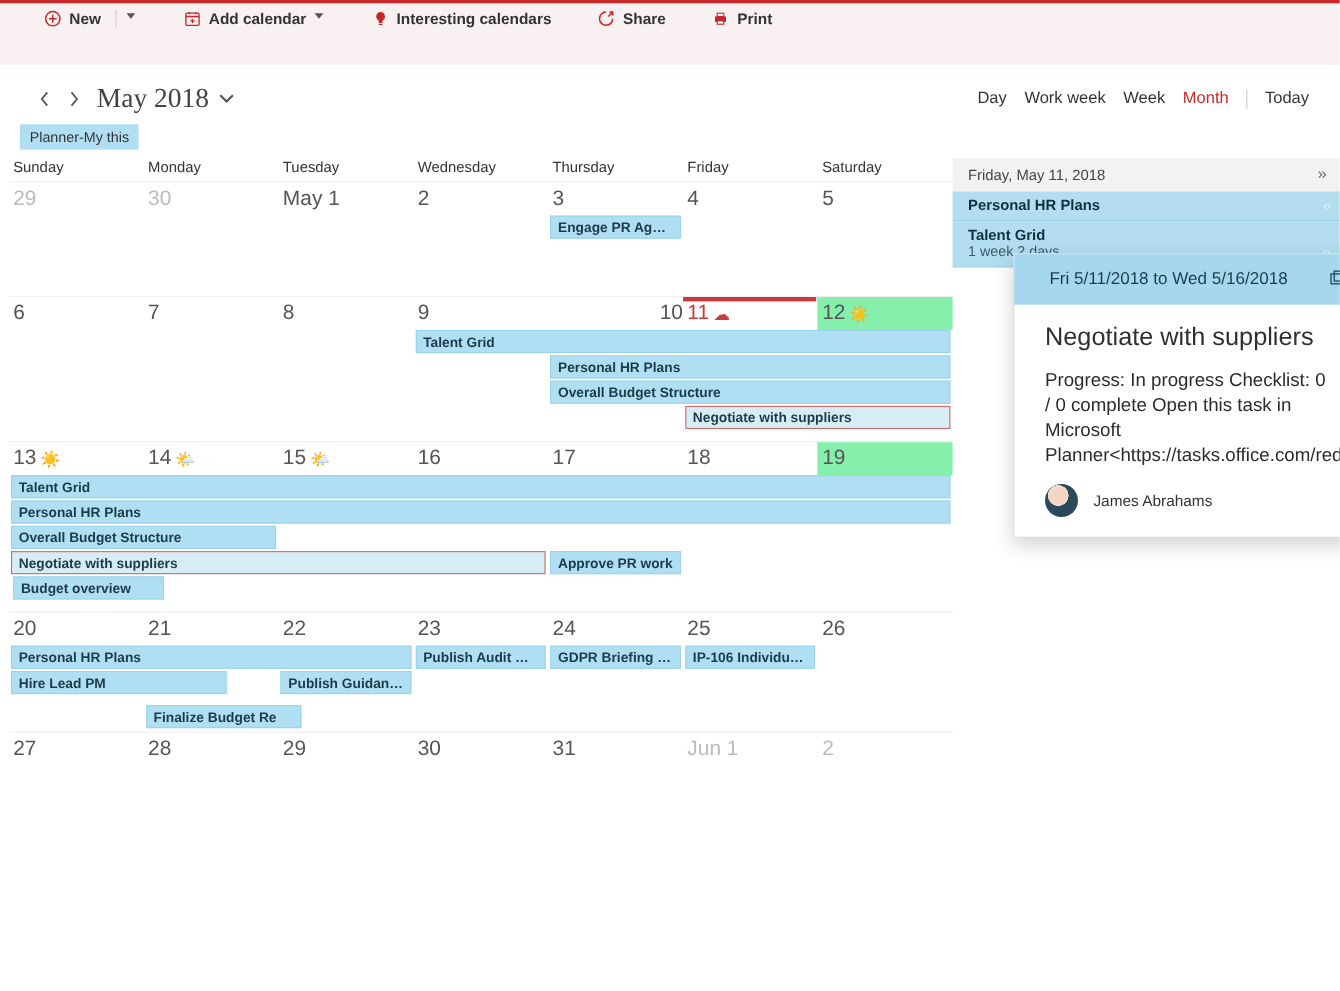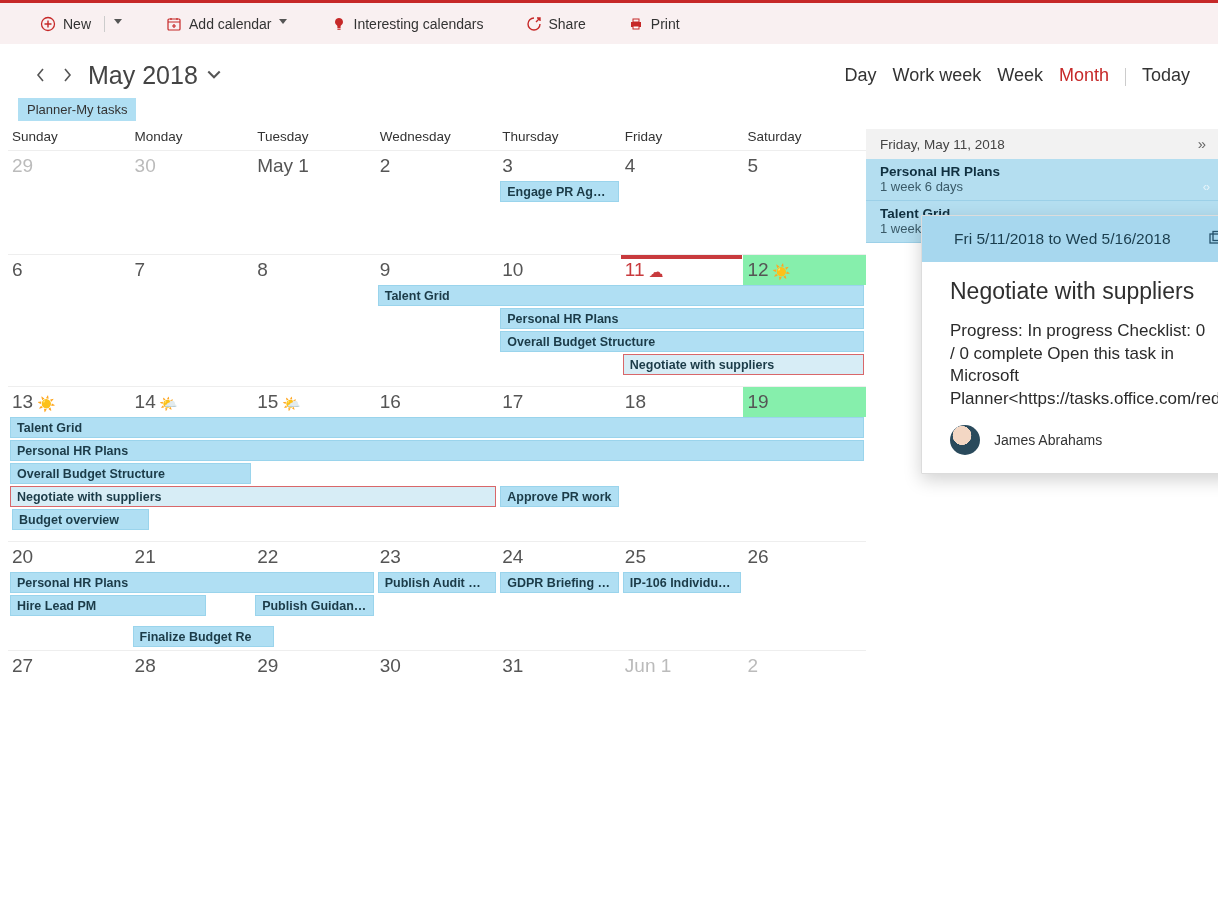--- a/index.html
+++ b/index.html
@@ -5,44 +5,44 @@
   :root { --accent: #c62828; --blue-event: #b0dff3; --blue-event-bd: #9ad4ec;
           --sel-bd: #d8676a; --sel-bg: #d7edf6; --side-header: #f2f2f2;
           --panel-blue: #a7d7ee; --panel-blue2: #b4def0; --pale-grey: #f9f0f1;
           --text: #333; --muted: #777; --today-red: #c83a3d; }
   * { box-sizing: border-box; }
   html, body { margin:0; padding:0; font-family: "Segoe UI", Arial, sans-serif;
                font-size:13px; color:var(--text); background:#fff; }
   body { width:1218px; height:901px; overflow:hidden; }
 
   
-  .toolbar { height:44px; border-top:3px solid var(--accent);
-             background:var(--pale-grey); display:flex; align-items:center;
-             padding:0 10px 0 30px; }
+  .toolbar { height:59px; border-top:3px solid var(--accent);
+             background:var(--pale-grey); display:flex; align-items:flex-start;
+             padding:0 10px 0 30px;font-weight:bold; }
   .tb-item { display:flex; align-items:center; gap:7px; padding:6px 10px;
              font-size:14px; cursor:pointer; margin-right:22px; }
   .tb-icon { width:16px; height:16px; display:inline-flex;
              align-items:center; justify-content:center; }
   .tb-icon svg { display:block; }
   .caret { width:10px; height:10px; }
   .caret::after { content:""; display:block; width:0; height:0;
                   border-left:4px solid transparent;
                   border-right:4px solid transparent;
                   border-top:5px solid #555; }
   .vdiv { width:1px; height:16px; background:#ccc; margin:0 2px 0 -14px; }
 
   
   .page-head { display:flex; align-items:center; padding:16px 28px 4px 28px; }
   .nav-arrow { width:26px; height:30px; display:flex; align-items:center;
                justify-content:center; font-size:18px; color:#555;
                cursor:pointer; }
   .month-title { font-size:25px; color:#444; margin-left:8px;
-                 display:flex; align-items:center; gap:8px; cursor:pointer; }
-  .views { margin-left:auto; display:flex; align-items:flex-end; gap:16px;
-           font-size:18px; }
+                 display:flex; align-items:center; gap:8px; cursor:pointer;font-family:Liberation Serif, serif; }
+  .views { margin-left:auto; display:flex; align-items:flex-start; gap:16px;
+           font-size:15px; }
   .views span { cursor:pointer; }
   .views .sel { color:var(--accent); }
   .views .vsep { width:1px; height:18px; background:#ccc; }
 
   
   .chip-row { padding:4px 18px 8px 18px; }
   .chip { display:inline-block; background:var(--blue-event);
           padding:4px 9px; font-size:13px; }
 
   
@@ -186,21 +186,21 @@
     <span>Day</span>
     <span>Work week</span>
     <span>Week</span>
     <span class="sel">Month</span>
     <span class="vsep"></span>
     <span>Today</span>
   </div>
 </div>
 
 <div class="chip-row">
-  <span class="chip">Planner-My tasks</span>
+  <span class="chip">Planner-My this</span>
 </div>
 
 <div class="content">
   <div class="calwrap">
     <div class="dayheads" id="dayheads">
         <div>Sunday</div>
         <div>Monday</div>
         <div>Tuesday</div>
         <div>Wednesday</div>
         <div>Thursday</div>
@@ -218,21 +218,21 @@
           <div class="daycell" style="grid-column: 7;">5</div>
           <div class="events" style="height: 27px;">
             <div class="ev" style="left: 492.286px; width: 118.571px; top: 0px;">Engage PR Agency</div>
           </div>
         </div>
         <div class="week" style="min-height: 132px;">
           <div class="daycell" style="grid-column: 1;">6</div>
           <div class="daycell" style="grid-column: 2;">7</div>
           <div class="daycell" style="grid-column: 3;">8</div>
           <div class="daycell" style="grid-column: 4;">9</div>
-          <div class="daycell" style="grid-column: 5;">10</div>
+          <div class="daycell" style="grid-column: 5; text-align: right;">10</div>
           <div class="daycell today" style="grid-column: 6;">11<span class="w-icon">☁</span></div>
           <div class="daycell wk" style="grid-column: 7;">12<span class="w-icon">☀️</span></div>
           <div class="events" style="height: 96px;">
             <div class="ev" style="left: 369.714px; width: 486.286px; top: 0px;">Talent Grid</div>
             <div class="ev" style="left: 492.286px; width: 363.714px; top: 23px;">Personal HR Plans</div>
             <div class="ev" style="left: 492.286px; width: 363.714px; top: 46px;">Overall Budget Structure</div>
             <div class="ev sel" style="left: 614.857px; width: 241.143px; top: 69px;">Negotiate with suppliers</div>
           </div>
         </div>
         <div class="week" style="min-height: 155px;">
@@ -284,21 +284,20 @@
   </div>
 
   <div class="sidepanel">
     <div class="sp-head">
       <span>Friday, May 11, 2018</span>
       <span class="sp-chevrons">»</span>
     </div>
     <div id="sp-items">
         <div class="sp-item">
           <div class="t">Personal HR Plans</div>
-          <div class="d">1 week 6 days</div>
           <div class="lr">‹ ›</div>
         </div>
         <div class="sp-item">
           <div class="t">Talent Grid</div>
           <div class="d">1 week 2 days</div>
           <div class="lr">‹ ›</div>
         </div>
       </div>
 
     <div class="popup">

